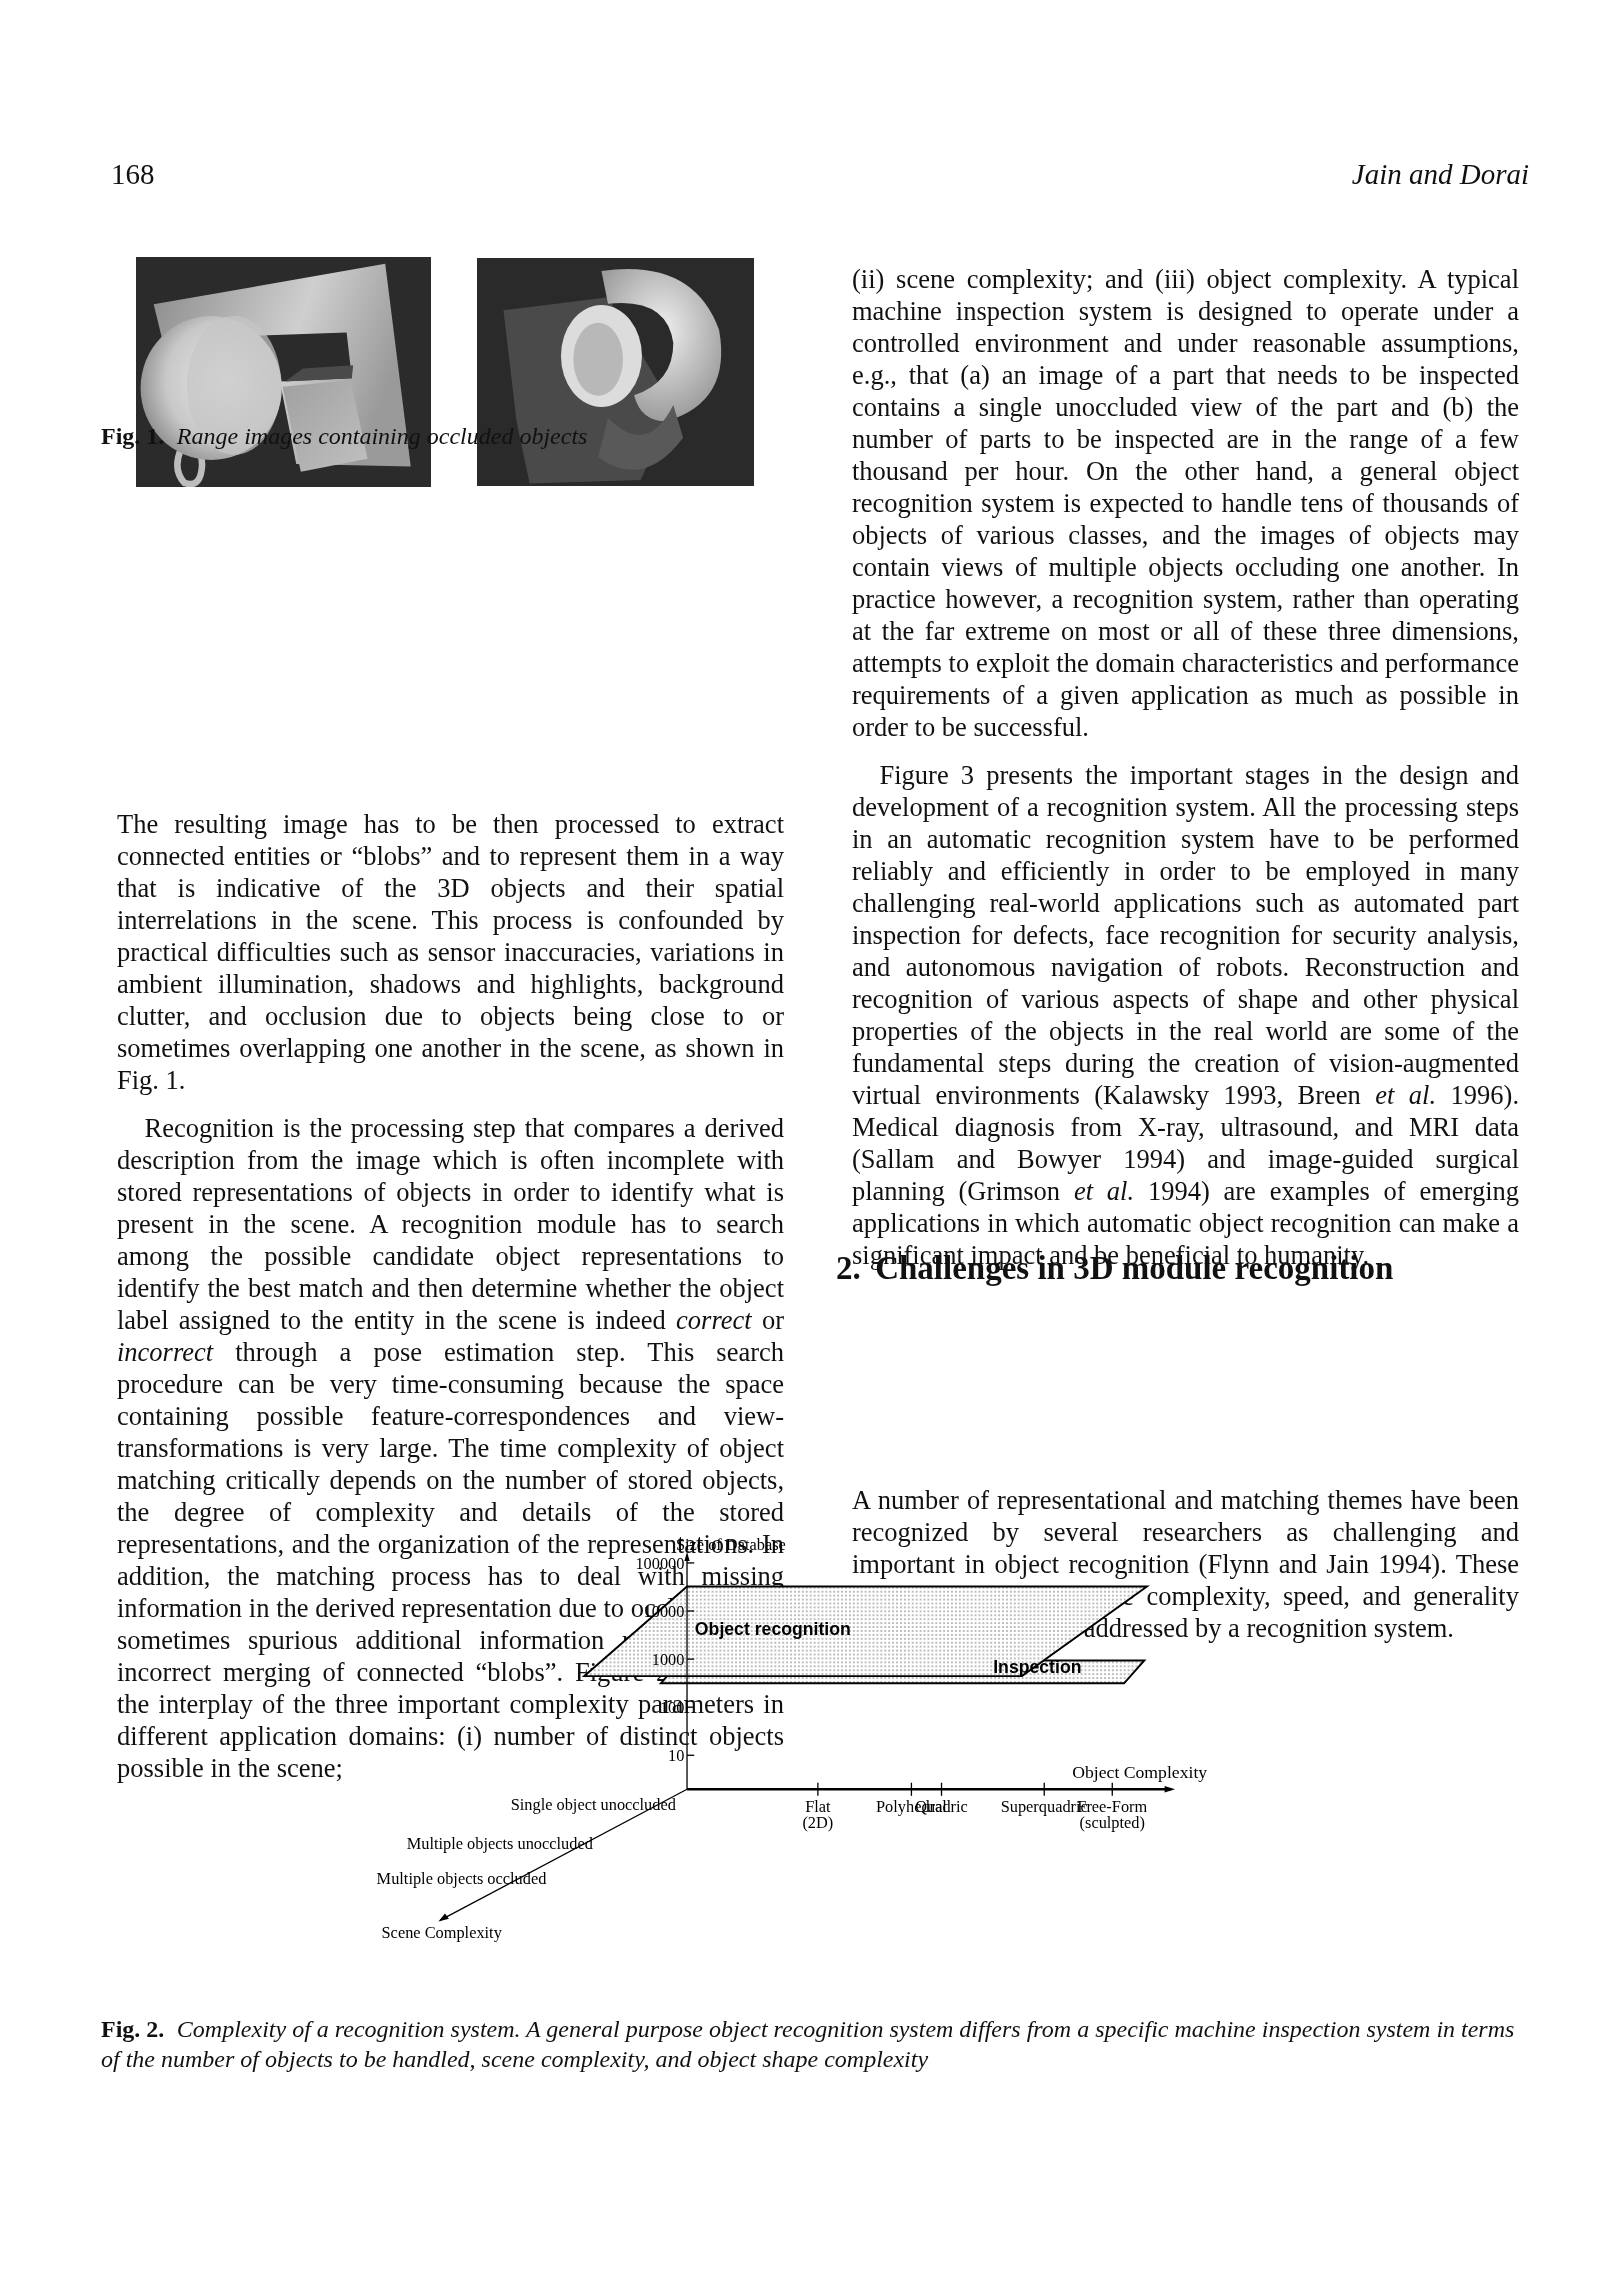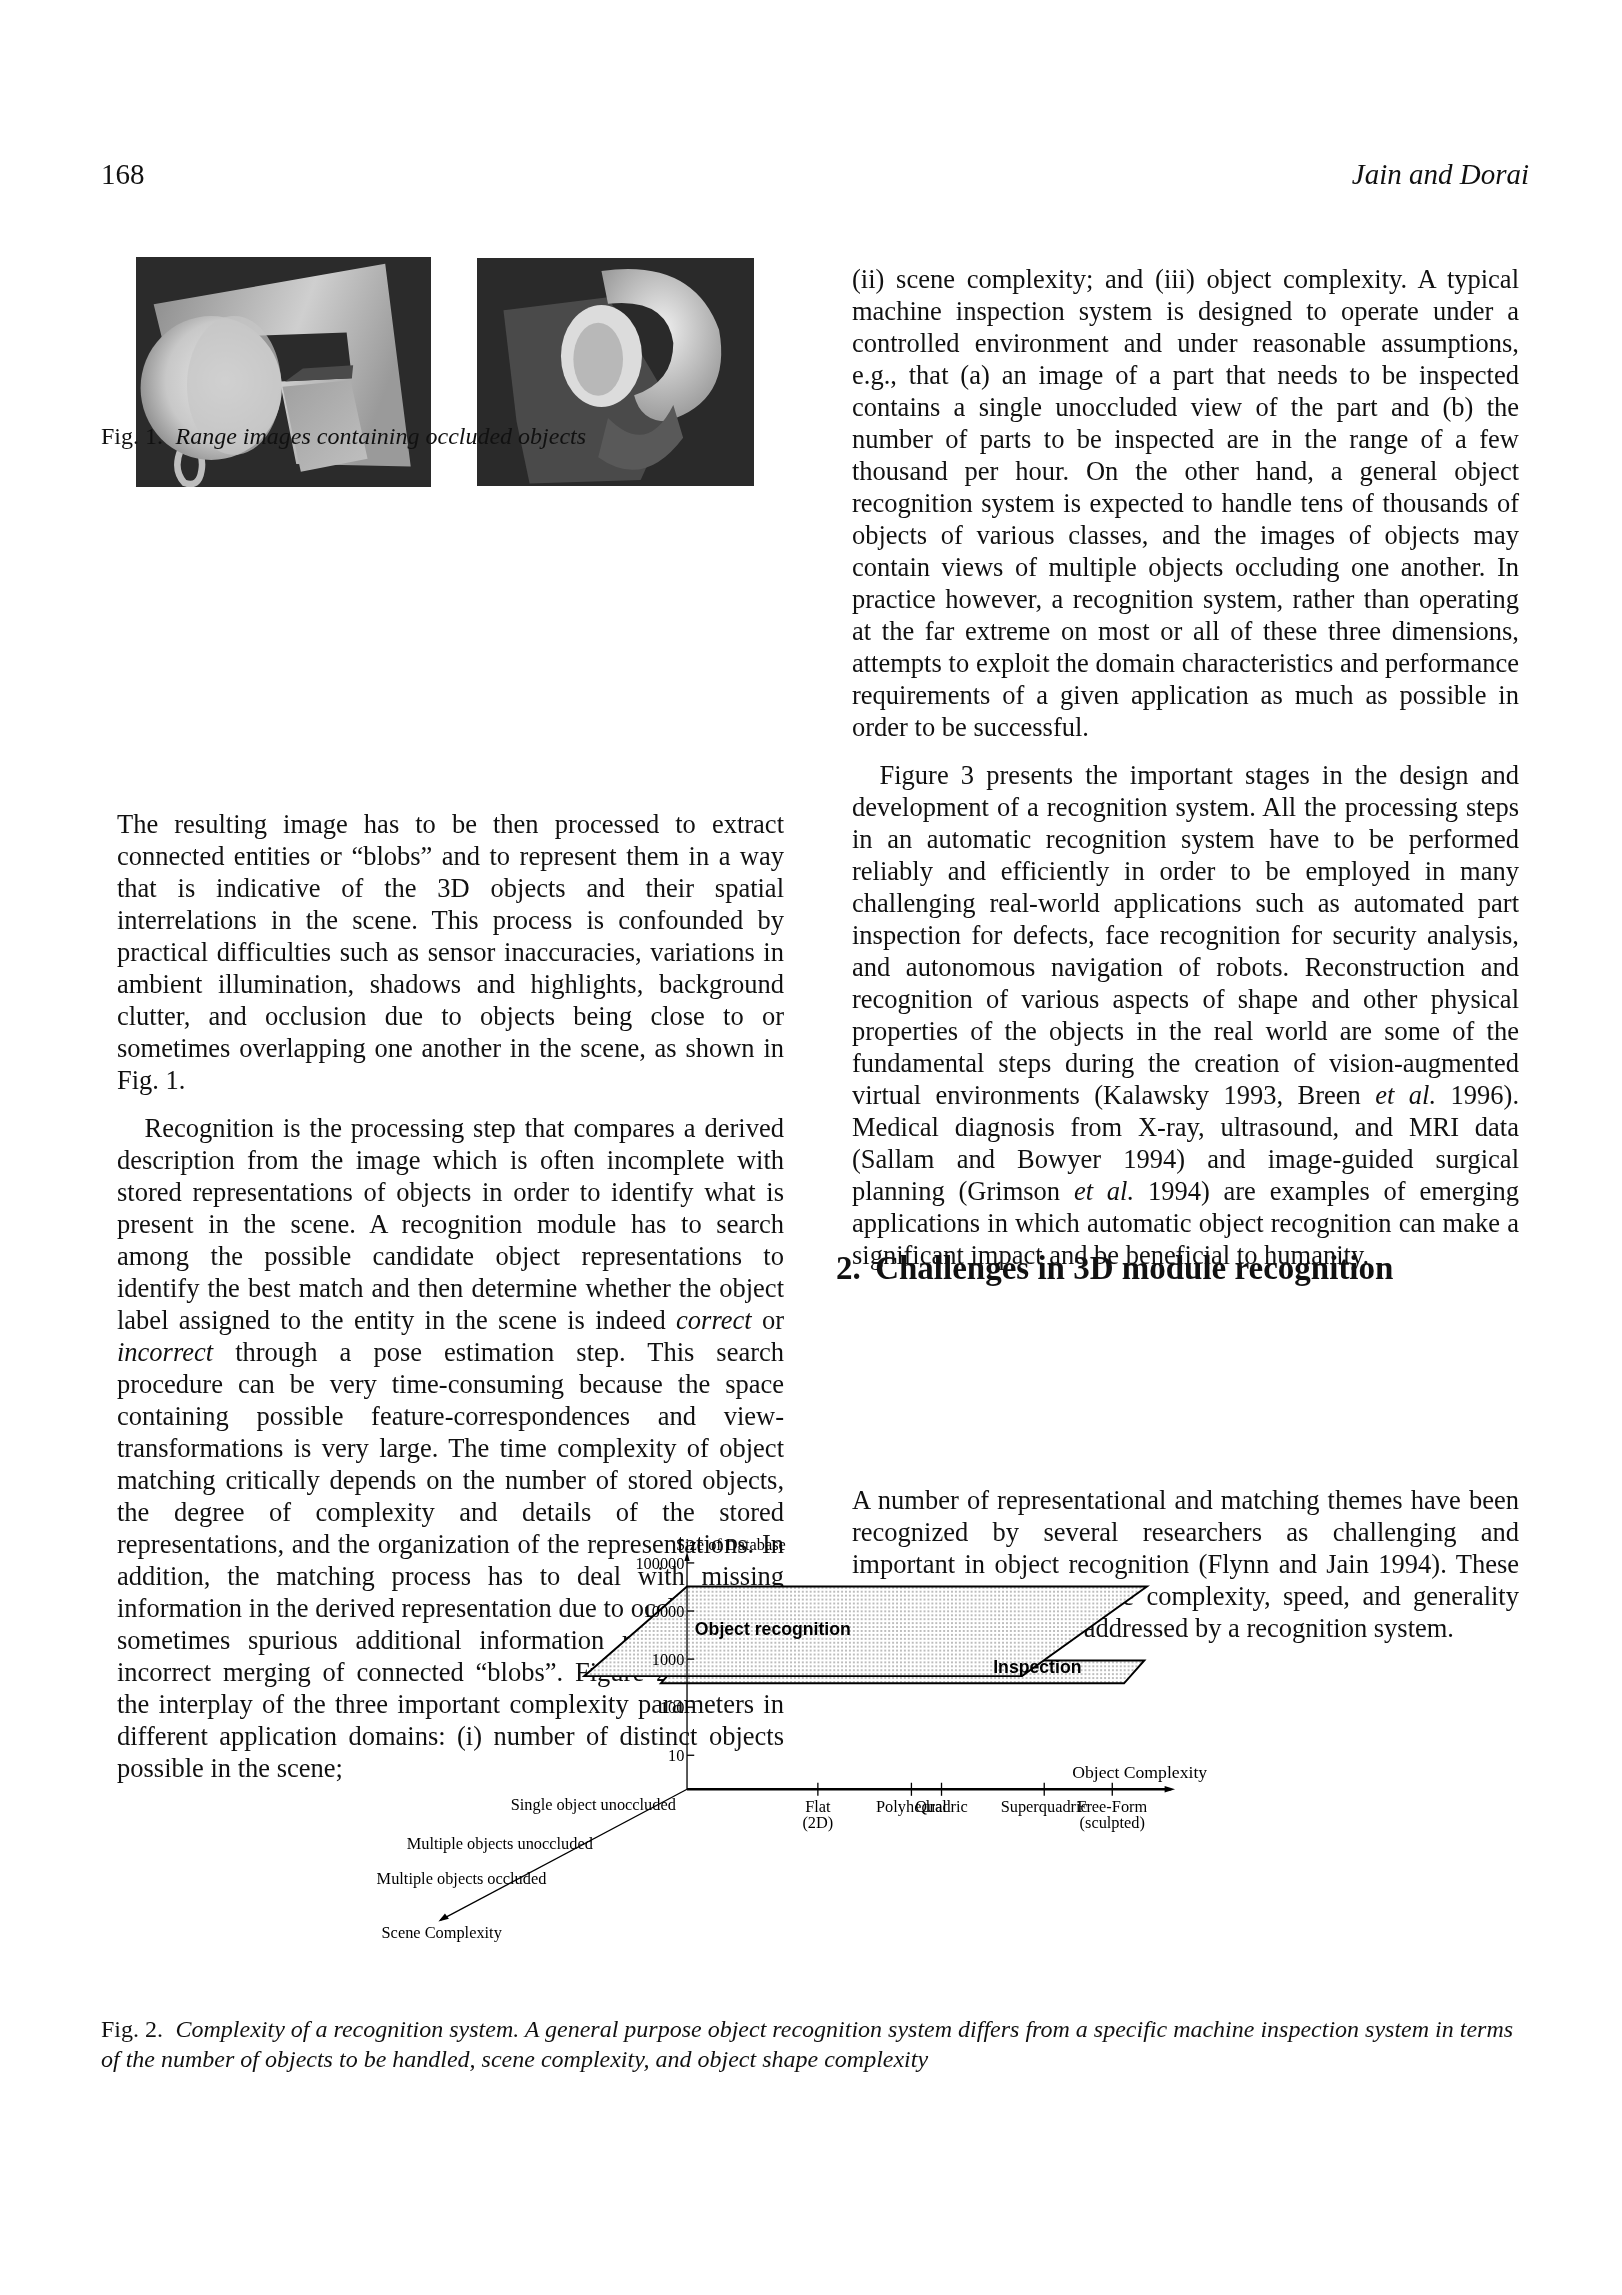--- a/index.html
+++ b/index.html
@@ -1,37 +1,37 @@
 <!DOCTYPE html>
 <html style="font-size:10.5px"><head>
 <meta charset="utf-8">
 <style>
   html, body { margin: 0; padding: 0; background: #ffffff; }
   body { width: 1622px; height: 2295px; position: relative; overflow: hidden;
          font-family: "Liberation Serif", "DejaVu Serif", serif; color: #111; }
   .abs { position: absolute; }
   .running { top: 157px; font-size: 29px; line-height: 34px; }
-  #page-number { left: 101px; }
+  #page-number { left: 111px; }
   #running-author { right: 93px; font-style: italic; }
   .col { position: absolute; width: 699px; font-size: 26.5px; line-height: 32px;
          text-align: justify; hyphens: none; }
   .col p { margin: 16px; }
   .col p.indent { text-indent: 27.5px; }
   .col p + p { margin-top: 0; }
   #col-left { left: 101px; top: 792px; }
   #col-right-top { left: 836px; top: 247px; }
   #col-right-bottom { left: 836px; top: 1468px; }
   .section-heading { position: absolute; left: 836px; top: 1249px; font-weight: bold;
                      font-size: 33px; line-height: 39px; }
   .section-heading .num { margin-right: 14.4px; }
   .fig1-img { position: absolute; background: #2d2d2d; overflow: hidden; }
   #fig1-left { left: 136px; top: 257px; width: 295px; height: 230px; }
   #fig1-right { left: 477px; top: 258px; width: 277px; height: 228px; }
   .caption { position: absolute; font-size: 24px; line-height: 30px; }
-  .caption .label { font-weight: normal; font-style: normal; margin-right: 6.5px; }
+  .caption .label { font-weight: bold; font-style: normal; margin-right: 6.5px; }
   .caption .text { font-style: italic; }
   #fig1-caption { left: 101px; top: 420px; top: 421px; }
   #fig2-caption { left: 101px; top: 1975px; width: 1427px; text-align: left; margin-top: 39px; }
   #fig2 { position: absolute; left: 0; top: 0; width: 1622px; height: 2295px; pointer-events: none; }
   #fig2 text { font-family: "Liberation Serif", "DejaVu Serif", serif; }
   #fig2 .bold-sans { font-family: "Liberation Sans", "DejaVu Sans", sans-serif; font-weight: bold; }
 </style>
 </head>
 <body>
 

